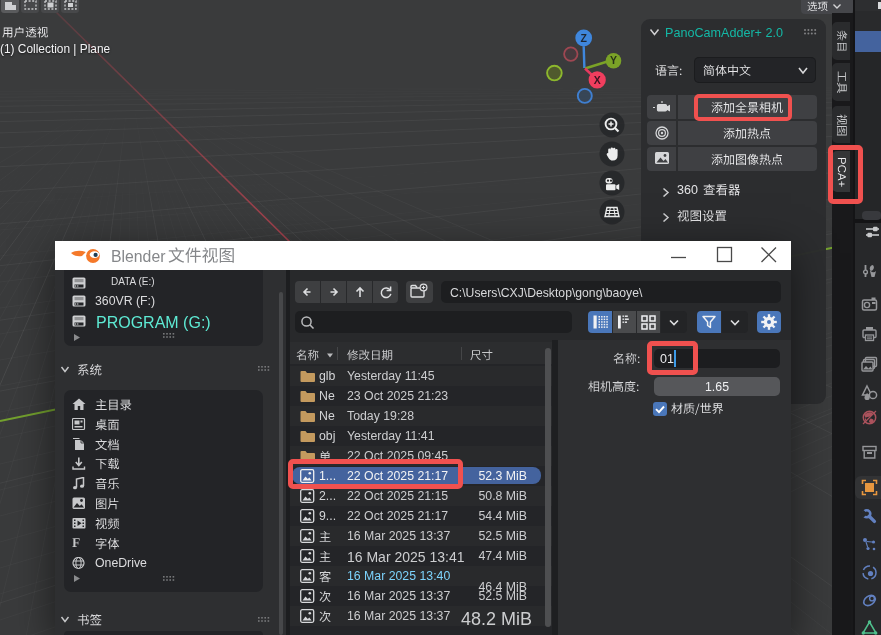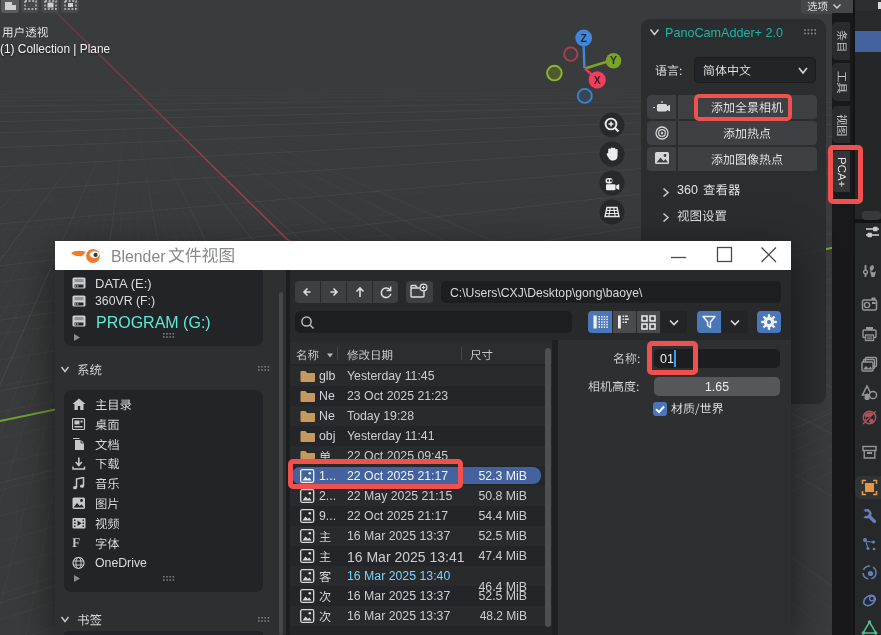--- a/index.html
+++ b/index.html
@@ -436,21 +436,21 @@
   </svg>
 <div class="a" style="left:55px;top:270px;width:231px;height:365px;background:#2e2f31"></div>
 <div class="a" style="left:64px;top:270px;width:199px;height:76px;background:#232427;border-radius:0 0 7px 7px"></div>
 <svg class="a" style="left:72px;top:276.5px;" width="15" height="13" viewBox="0 0 15 13">
     <rect x="0.5" y="0.5" width="13" height="11" rx="1.5" fill="#cfd0d2"></rect>
     <rect x="2.5" y="7.5" width="9" height="3" fill="#232427"></rect>
     <circle cx="3.6" cy="9" r=".7" fill="#cfd0d2"></circle>
     <circle cx="5.8" cy="9" r=".7" fill="#cfd0d2"></circle>
     <rect x="2.5" y="2" width="9" height="3.2" fill="#232427" fill-opacity=".35"></rect>
   </svg>
-<div class="a tx" style="left:95px;top:275.5px;font-size:13px;color:#dcdcde">DATA (E:)</div>
+<div class="a tx" style="left:111px;top:275.5px;font-size:10px;color:#dcdcde">DATA (E:)</div>
 <svg class="a" style="left:72px;top:295.0px;" width="15" height="13" viewBox="0 0 15 13">
     <rect x="0.5" y="0.5" width="13" height="11" rx="1.5" fill="#cfd0d2"></rect>
     <rect x="2.5" y="7.5" width="9" height="3" fill="#232427"></rect>
     <circle cx="3.6" cy="9" r=".7" fill="#cfd0d2"></circle>
     <circle cx="5.8" cy="9" r=".7" fill="#cfd0d2"></circle>
     <rect x="2.5" y="2" width="9" height="3.2" fill="#232427" fill-opacity=".35"></rect>
   </svg>
 <div class="a tx" style="left:95px;top:294.0px;font-size:12.3px;color:#dcdcde">360VR (F:)</div>
 <svg class="a" style="left:72px;top:314.5px;" width="15" height="13" viewBox="0 0 15 13">
     <rect x="0.5" y="0.5" width="13" height="11" rx="1.5" fill="#cfd0d2"></rect>
@@ -764,21 +764,21 @@
   </svg>
 <div class="a tx" style="left:319px;top:468.5px;font-size:12.3px;color:#f2f3f5">1...</div>
 <div class="a tx" style="left:347px;top:468.5px;font-size:12.3px;color:#f2f3f5">22 Oct 2025 21:17</div>
 <div class="a tx" style="left:461px;top:468.5px;font-size:12.3px;color:#f2f3f5;width:66px;text-align:right">52.3 MiB</div>
 <svg class="a" style="left:300px;top:489px;" width="15" height="14" viewBox="0 0 15 14">
     <rect x="0.7" y="0.7" width="13" height="12.6" rx="1.5" fill="none" stroke="#d8d9db" stroke-width="1.3"></rect>
     <path d="M2.5,11.5 l3,-4 l2.3,2.6 l1.5,-1.6 l2.3,3 z" fill="#d8d9db"></path>
     <circle cx="9.8" cy="4.3" r="1.3" fill="#d8d9db"></circle>
   </svg>
 <div class="a tx" style="left:319px;top:488.5px;font-size:12.3px;color:#d4d5d7">2...</div>
-<div class="a tx" style="left:347px;top:488.5px;font-size:12.3px;color:#cccdcf">22 May 2025 21:15</div>
+<div class="a tx" style="left:347px;top:488.5px;font-size:12.3px;color:#cccdcf">22 Oct 2025 21:15</div>
 <div class="a tx" style="left:461px;top:488.5px;font-size:12.3px;color:#cccdcf;width:66px;text-align:right">50.8 MiB</div>
 <svg class="a" style="left:300px;top:509px;" width="15" height="14" viewBox="0 0 15 14">
     <rect x="0.7" y="0.7" width="13" height="12.6" rx="1.5" fill="none" stroke="#d8d9db" stroke-width="1.3"></rect>
     <path d="M2.5,11.5 l3,-4 l2.3,2.6 l1.5,-1.6 l2.3,3 z" fill="#d8d9db"></path>
     <circle cx="9.8" cy="4.3" r="1.3" fill="#d8d9db"></circle>
   </svg>
 <div class="a tx" style="left:319px;top:508.5px;font-size:12.3px;color:#d4d5d7">9...</div>
 <div class="a tx" style="left:347px;top:508.5px;font-size:12.3px;color:#cccdcf">22 Oct 2025 21:17</div>
 <div class="a tx" style="left:461px;top:508.5px;font-size:12.3px;color:#cccdcf;width:66px;text-align:right">54.4 MiB</div>
 <svg class="a" style="left:300px;top:529px;" width="15" height="14" viewBox="0 0 15 14">
@@ -823,21 +823,21 @@
 <div class="a tx" style="left:461px;top:588.5px;font-size:12.3px;color:#cccdcf;width:66px;text-align:right">52.5 MiB</div>
 <svg class="a" style="left:300px;top:609px;" width="15" height="14" viewBox="0 0 15 14">
     <rect x="0.7" y="0.7" width="13" height="12.6" rx="1.5" fill="none" stroke="#d8d9db" stroke-width="1.3"></rect>
     <path d="M2.5,11.5 l3,-4 l2.3,2.6 l1.5,-1.6 l2.3,3 z" fill="#d8d9db"></path>
     <circle cx="9.8" cy="4.3" r="1.3" fill="#d8d9db"></circle>
   </svg>
 <svg class="t " style="left:319px;top:606.6px;" width="14" height="18" viewBox="0 -14.2 14 18">
     <path d="M0.7 -8.7C1.5 -8.3 2.6 -7.6 3.0 -7.1L3.6 -7.8C3.1 -8.3 2.1 -9.0 1.2 -9.4ZM0.5 -0.9 1.4 -0.3C2.1 -1.4 3.0 -2.8 3.8 -4.0L3.0 -4.6C2.3 -3.3 1.2 -1.8 0.5 -0.9ZM5.5 -10.2C5.1 -8.3 4.5 -6.4 3.5 -5.2C3.8 -5.1 4.2 -4.8 4.4 -4.7C4.9 -5.4 5.3 -6.3 5.7 -7.3H10.2C10.0 -6.4 9.6 -5.5 9.3 -4.9C9.5 -4.8 9.9 -4.6 10.1 -4.5C10.5 -5.4 11.1 -6.7 11.4 -7.9L10.7 -8.2L10.5 -8.2H6.0C6.2 -8.8 6.4 -9.4 6.5 -10.1ZM6.9 -6.7V-5.9C6.9 -4.2 6.7 -1.5 2.9 0.3C3.2 0.5 3.5 0.8 3.6 1.0C6.0 -0.2 7.1 -1.7 7.6 -3.2C8.2 -1.3 9.3 0.1 11.1 0.9C11.2 0.6 11.5 0.3 11.7 0.1C9.6 -0.7 8.4 -2.6 7.9 -5.0C7.9 -5.3 7.9 -5.6 7.9 -5.9V-6.7Z" fill="#d4d5d7"></path>
   </svg>
 <div class="a tx" style="left:347px;top:608.5px;font-size:12.3px;color:#cccdcf">16 Mar 2025 13:37</div>
-<div class="a tx" style="left:461px;top:608.5px;font-size:12px;color:#cccdcf;width:66px;text-align:right">48.2 MiB</div>
+<div class="a tx" style="left:461px;top:608.5px;font-size:18px;color:#cccdcf;width:66px;text-align:right">48.2 MiB</div>
 <div class="a" style="left:545px;top:348px;width:6px;height:279px;background:#4e4f51;border-radius:3px"></div>
 <div class="a" style="left:552px;top:340px;width:6px;height:295px;background:#1e1f21"></div>
 <div class="a" style="left:558px;top:340px;width:233px;height:295px;background:#2e2f31"></div>
 <svg class="t " style="left:613px;top:349.1px;" width="29" height="18" viewBox="0 -13.9 29 18">
     <path d="M3.2 -6.3C3.8 -5.9 4.5 -5.4 5.0 -4.9C3.6 -4.1 2.1 -3.6 0.6 -3.3C0.7 -3.1 0.9 -2.7 1.0 -2.4C1.7 -2.6 2.4 -2.8 3.0 -3.0V0.9H3.9V0.3H9.3V0.9H10.2V-4.1H5.4C7.4 -5.1 9.1 -6.6 10.1 -8.6L9.5 -8.9L9.4 -8.9H5.1C5.4 -9.2 5.7 -9.6 5.9 -9.9L4.9 -10.1C4.2 -9.0 2.8 -7.6 0.8 -6.7C1.0 -6.6 1.3 -6.2 1.5 -6.0C2.6 -6.6 3.6 -7.3 4.3 -8.1H8.8C8.1 -7.0 7.0 -6.1 5.8 -5.3C5.3 -5.8 4.5 -6.4 3.9 -6.9ZM9.3 -0.5H3.9V-3.3H9.3Z M18.1 -5.4C17.9 -3.9 17.4 -2.4 16.7 -1.4C16.9 -1.3 17.3 -1.1 17.4 -1.0C18.1 -2.0 18.7 -3.6 19.0 -5.2ZM21.4 -5.3C21.9 -4.0 22.4 -2.2 22.6 -1.1L23.4 -1.4C23.2 -2.5 22.7 -4.2 22.2 -5.5ZM18.4 -10.1C18.1 -8.5 17.6 -7.0 16.9 -6.0V-6.6H15.3V-8.8C15.9 -8.9 16.5 -9.1 16.9 -9.3L16.4 -10.0C15.5 -9.6 14.0 -9.2 12.8 -9.0C12.9 -8.8 13.0 -8.5 13.0 -8.3C13.5 -8.4 14.0 -8.5 14.5 -8.6V-6.6H12.6V-5.8H14.4C13.9 -4.4 13.1 -2.9 12.4 -2.0C12.5 -1.8 12.8 -1.5 12.8 -1.2C13.4 -2.0 14.0 -3.1 14.5 -4.3V1.0H15.3V-4.4C15.7 -3.9 16.2 -3.2 16.4 -2.9L16.9 -3.6C16.7 -3.9 15.7 -5.0 15.3 -5.3V-5.8H16.8L16.7 -5.7C16.9 -5.6 17.3 -5.4 17.5 -5.3C17.9 -5.9 18.3 -6.7 18.6 -7.6H19.8V-0.1C19.8 0.0 19.8 0.1 19.6 0.1C19.5 0.1 18.9 0.1 18.4 0.1C18.5 0.3 18.6 0.7 18.7 0.9C19.5 0.9 20.0 0.9 20.3 0.8C20.6 0.6 20.7 0.4 20.7 -0.1V-7.6H22.4C22.2 -7.2 21.9 -6.7 21.7 -6.3L22.5 -6.1C22.8 -6.8 23.2 -7.6 23.5 -8.4L22.9 -8.5L22.8 -8.5H18.9C19.0 -8.9 19.2 -9.4 19.2 -9.9Z M25.7 -4.7C26.1 -4.7 26.5 -5.0 26.5 -5.5C26.5 -6.0 26.1 -6.4 25.7 -6.4C25.2 -6.4 24.9 -6.0 24.9 -5.5C24.9 -5.0 25.2 -4.7 25.7 -4.7ZM25.7 0.2C26.1 0.2 26.5 -0.2 26.5 -0.7C26.5 -1.2 26.1 -1.5 25.7 -1.5C25.2 -1.5 24.9 -1.2 24.9 -0.7C24.9 -0.2 25.2 0.2 25.7 0.2Z" fill="#d2d3d5"></path>
   </svg>
 <div class="a" style="left:654px;top:349px;width:126px;height:19px;background:#1c1d1f;border-radius:5px"></div>
 <div class="a tx" style="left:660px;top:351.5px;font-size:12.5px;color:#ebebed">01</div>
 <div class="a" style="left:674px;top:350px;width:2px;height:17px;background:#3d9be8"></div>
 <svg class="t " style="left:588px;top:377.1px;" width="53" height="18" viewBox="0 -13.9 53 18">

